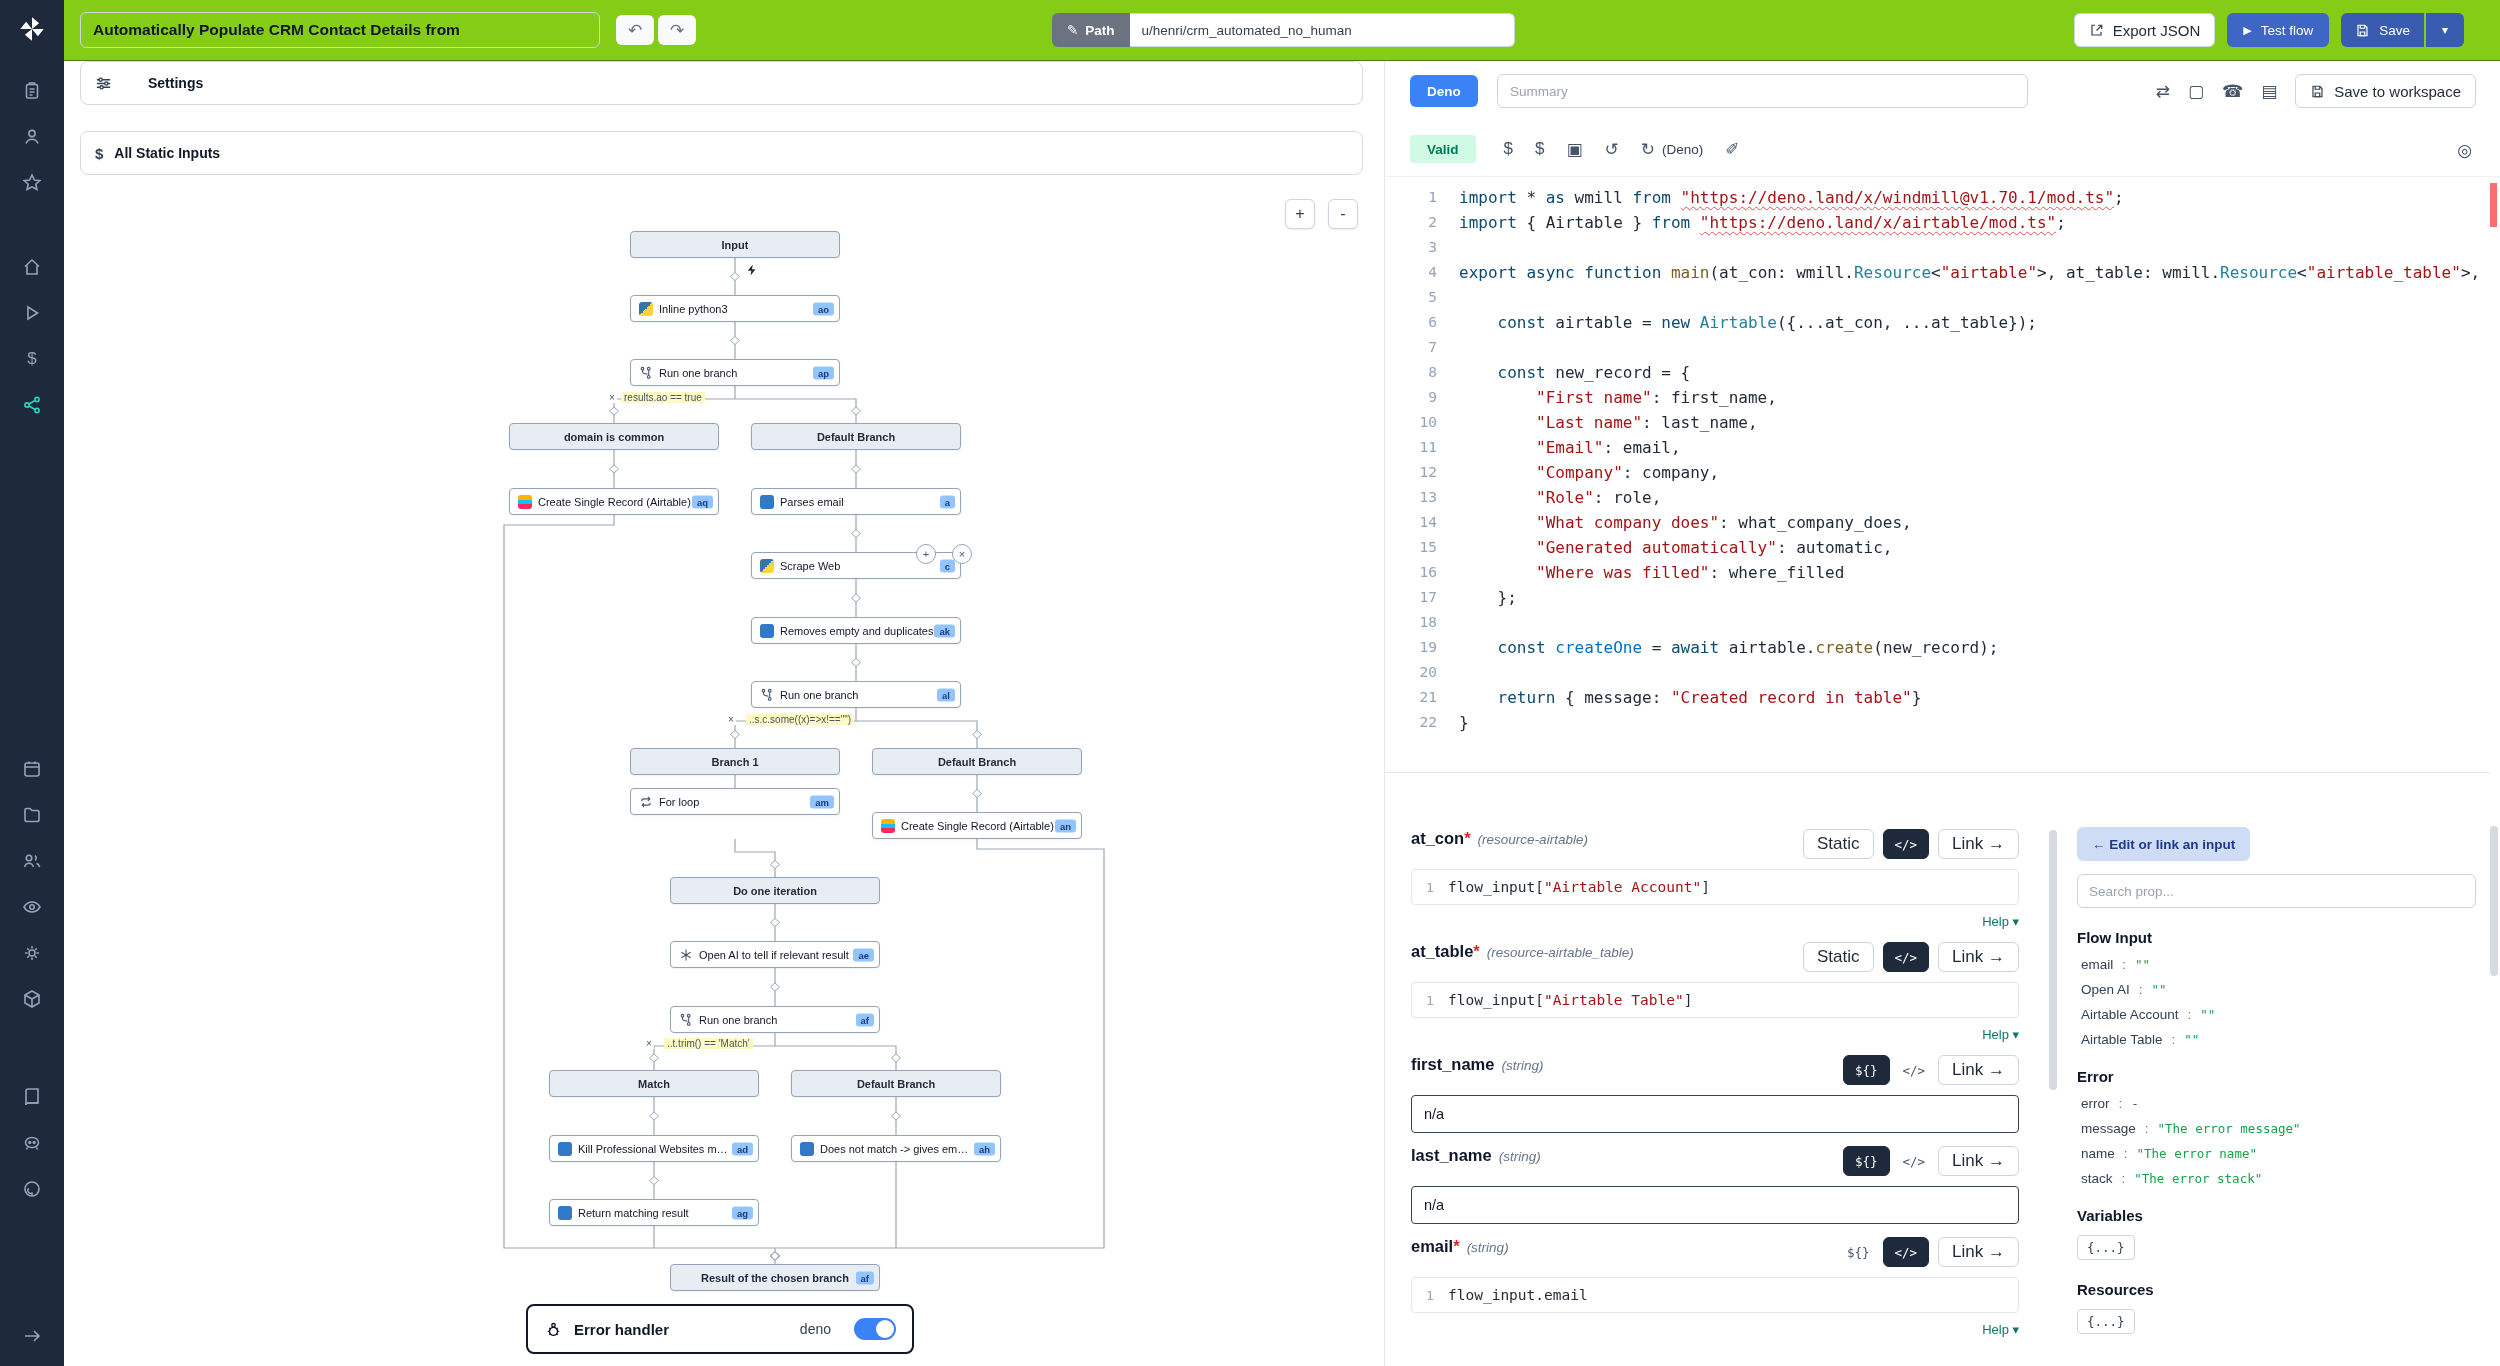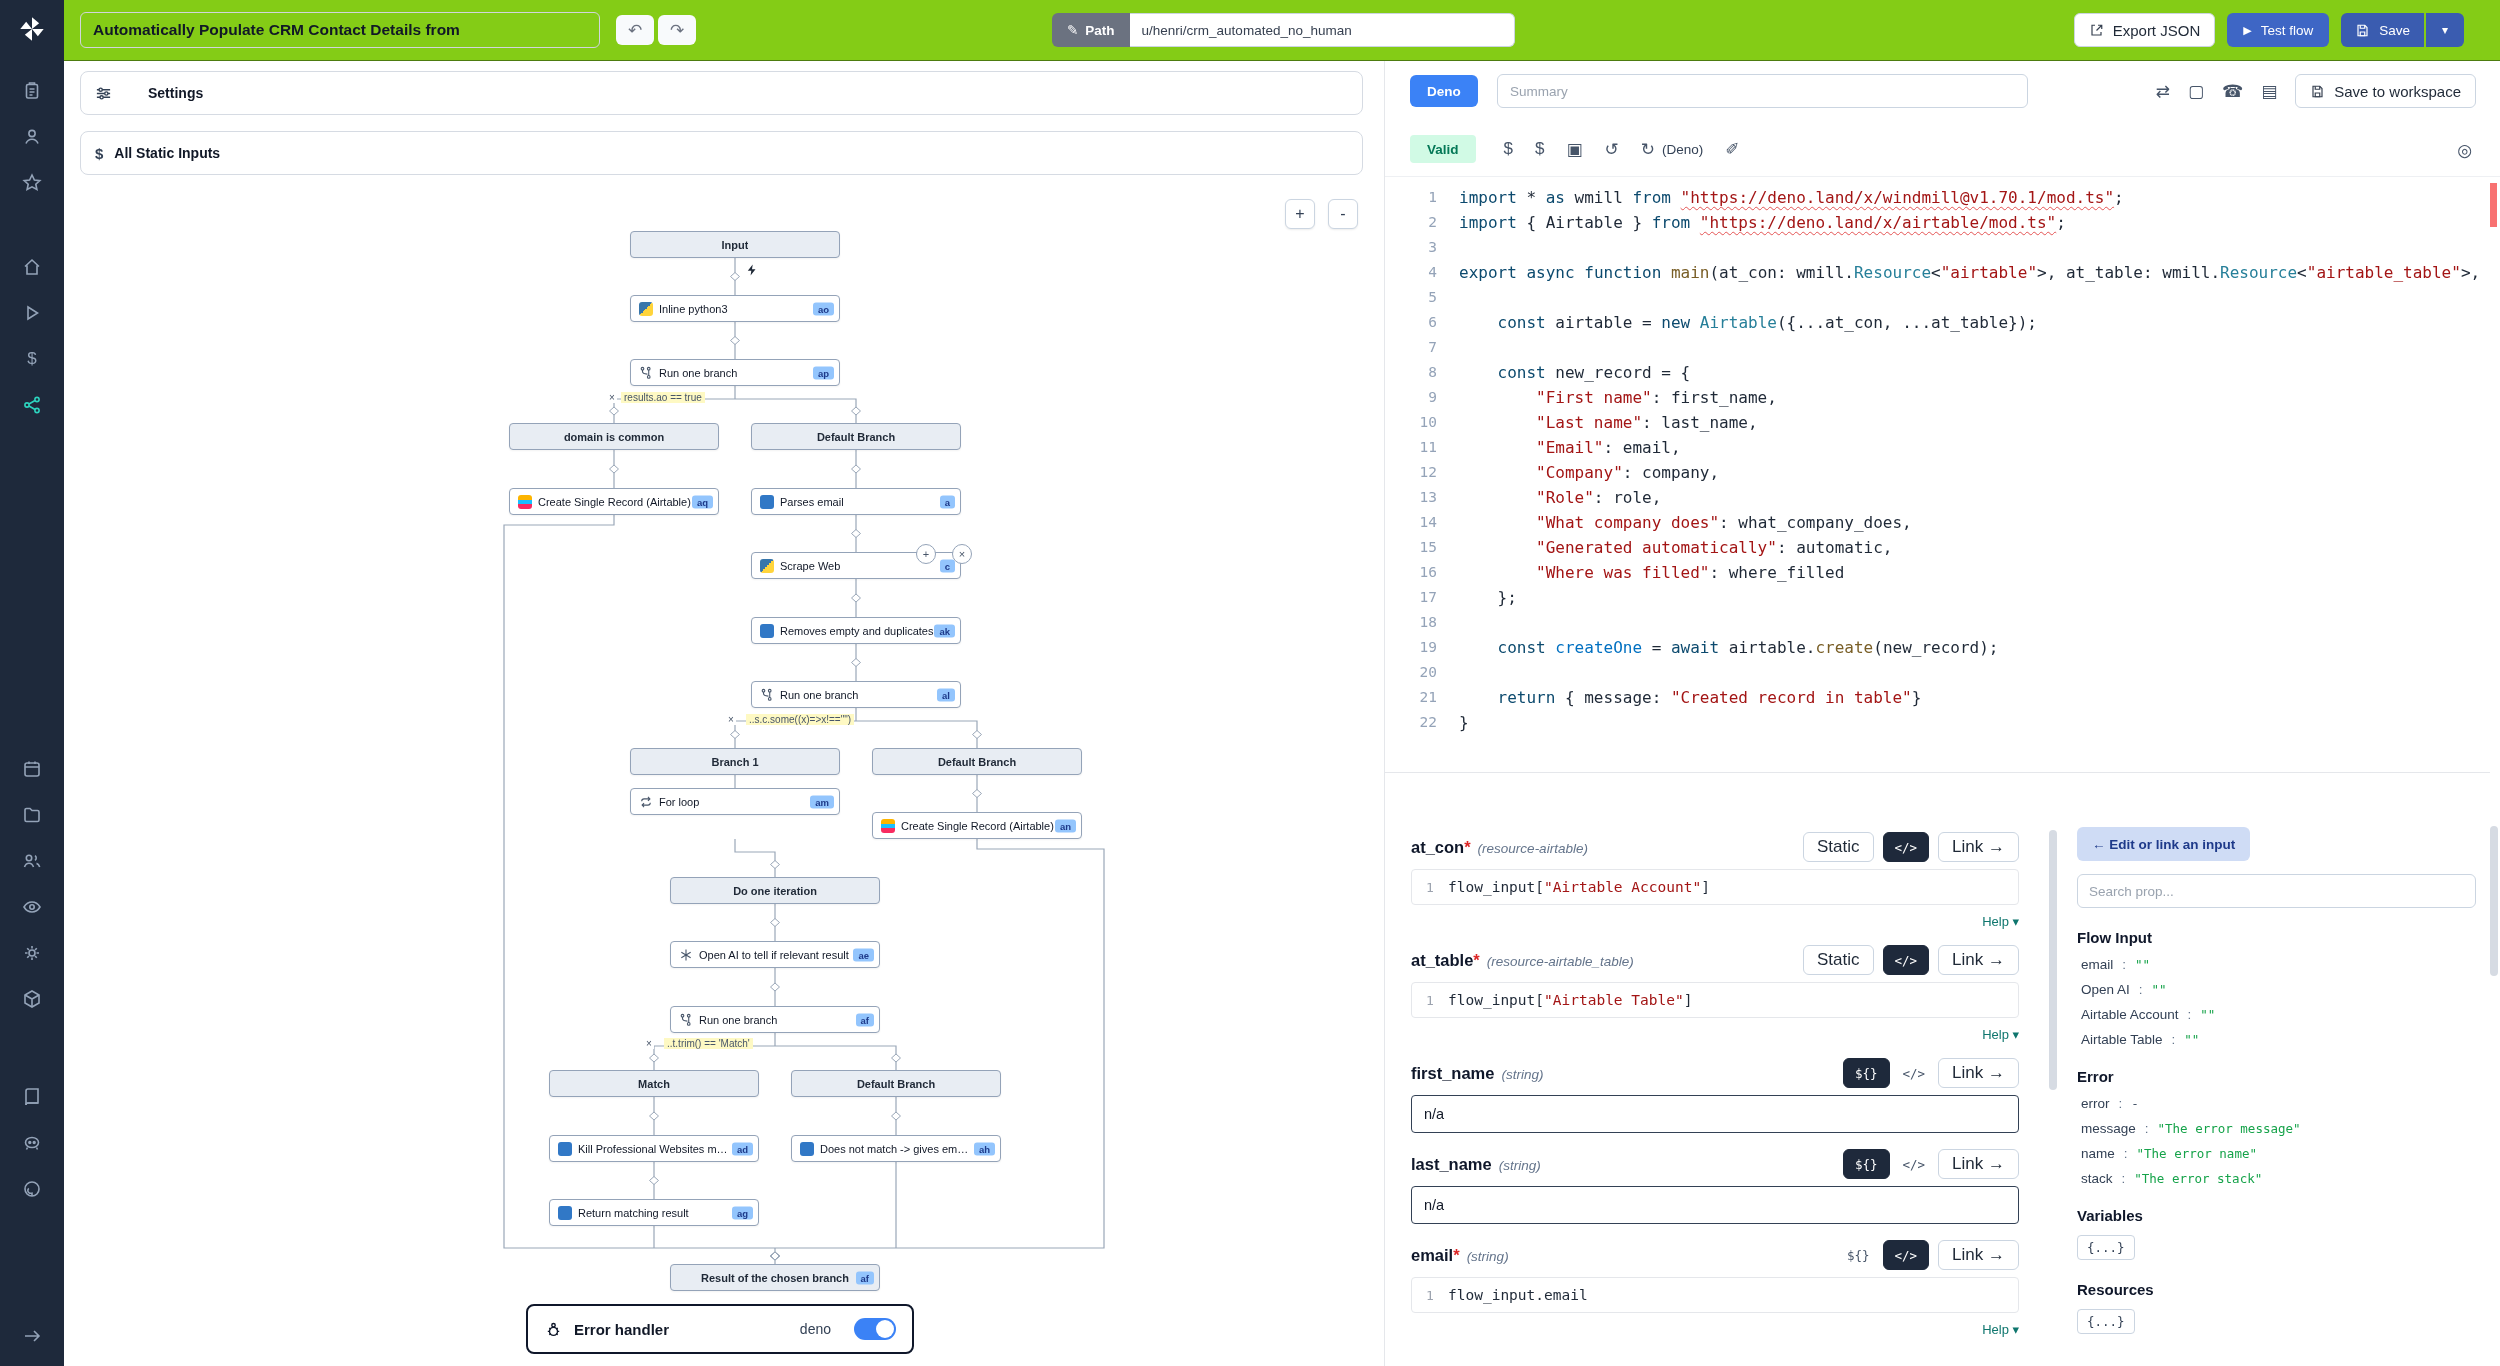--- a/index.html
+++ b/index.html
@@ -43,21 +43,21 @@
   .btn-save{height:34px;border:none;background:#3a5cb0;color:#fff;padding:0 14px;font-size:13.5px;display:flex;align-items:center;gap:9px;}
   .btn-save.main{border-radius:6px 0 0 6px;}
   .btn-save.chev{border-radius:0 6px 6px 0;width:38px;justify-content:center;font-size:12px;padding:0;}
   .btn-save svg{width:15px;height:15px;}
 
   
   .flow-panel{position:absolute;left:64px;top:60px;width:1320px;bottom:0;background:#fff;}
   .acc-bar{position:absolute;left:16px;right:21px;height:44px;border:1px solid #d6dbe3;border-radius:8px;background:#fff;
     display:flex;align-items:center;gap:11px;padding:0 14px;font-size:14px;font-weight:600;color:#111827;box-sizing:border-box;cursor:pointer;}
   .acc-bar svg{width:17px;height:17px;}
-  .acc-settings{top:11px;gap:36px;} .acc-static{top:71px;}
+  .acc-settings{top:1px;gap:36px;} .acc-static{top:71px;}
   .acc-dollar{font-size:15px;font-weight:700;color:#334155;}
   .canvas{position:absolute;left:0;top:123px;right:0;bottom:0;overflow:hidden;}
   #edge-svg{position:absolute;left:0;top:0;z-index:0;}
   .fnode{position:absolute;width:210px;height:27px;border:1px solid #94a3b8;border-radius:4px;background:#fff;display:flex;
     align-items:center;gap:6px;padding:0 26px 0 8px;font-size:11px;color:#111827;box-sizing:border-box;z-index:2;
     box-shadow:0 1px 2px rgba(0,0,0,.05);cursor:pointer;}
   .fnode.header{background:#e8edf3;justify-content:center;font-weight:600;color:#1f2937;padding:0 8px;}
   .fnode .nlabel{white-space:nowrap;overflow:hidden;text-overflow:ellipsis;}
   .fnode:not(.header) .nlabel{flex:1;text-align:left;}
   .nbadge{position:absolute;right:5px;top:50%;transform:translateY(-50%);background:#93c5fd;color:#1e3a8a;font-size:9.5px;
@@ -110,21 +110,21 @@
   .tok-u{color:#a31515;text-decoration:underline wavy #e45454;text-decoration-thickness:1px;text-underline-offset:3px;}
   .ruler{position:absolute;right:3px;top:6px;width:7px;height:44px;background:#f87171;}
 
   
   .step-panel{position:absolute;left:1385px;top:772px;width:676px;bottom:0;background:#fff;border-top:1px solid #e5e7eb;}
   .tabs{height:44px;border-bottom:1px solid #e5e7eb;display:flex;gap:36px;padding:0 26px;align-items:flex-end;box-sizing:border-box;}
   .tab{padding-bottom:10px;font-size:14.5px;color:#374151;cursor:pointer;border-bottom:2px solid transparent;}
   .tab.active{font-weight:700;color:#0f172a;border-bottom:2px solid #111827;}
   .fields{position:absolute;top:56px;left:26px;right:42px;bottom:0;overflow:hidden;}
   .field{margin-bottom:13px;}
-  .frow{display:flex;justify-content:space-between;align-items:center;height:36px;}
+  .frow{display:flex;justify-content:space-between;align-items:flex-start;height:36px;}
   .flabel b{font-size:16.5px;font-weight:700;color:#0f172a;}
   .req{color:#dc2626;font-size:16.5px;font-weight:700;}
   .ftype{color:#64748b;font-size:13.5px;font-style:italic;margin-left:7px;font-weight:400;}
   .fbtns{display:flex;gap:9px;align-items:center;}
   .fb{height:30px;border-radius:6px;font-size:17px;display:flex;align-items:center;}
   .fb-plain{border:1px solid #cbd5e1;background:#fff;padding:0 13px;color:#1f2937;}
   .fb-dark{background:#1e293b;color:#fff;padding:0 11px;border:1px solid #1e293b;font-family:"DejaVu Sans Mono",monospace;font-size:12.5px;}
   .fb-ghost{background:none;border:none;color:#475569;font-family:"DejaVu Sans Mono",monospace;font-size:12.5px;padding:0 4px;}
   .expr{height:34px;border:1px solid #e5e7eb;border-radius:4px;display:flex;align-items:center;
     font-family:"DejaVu Sans Mono",monospace;font-size:14.5px;margin-top:4px;background:#fff;cursor:text;}

